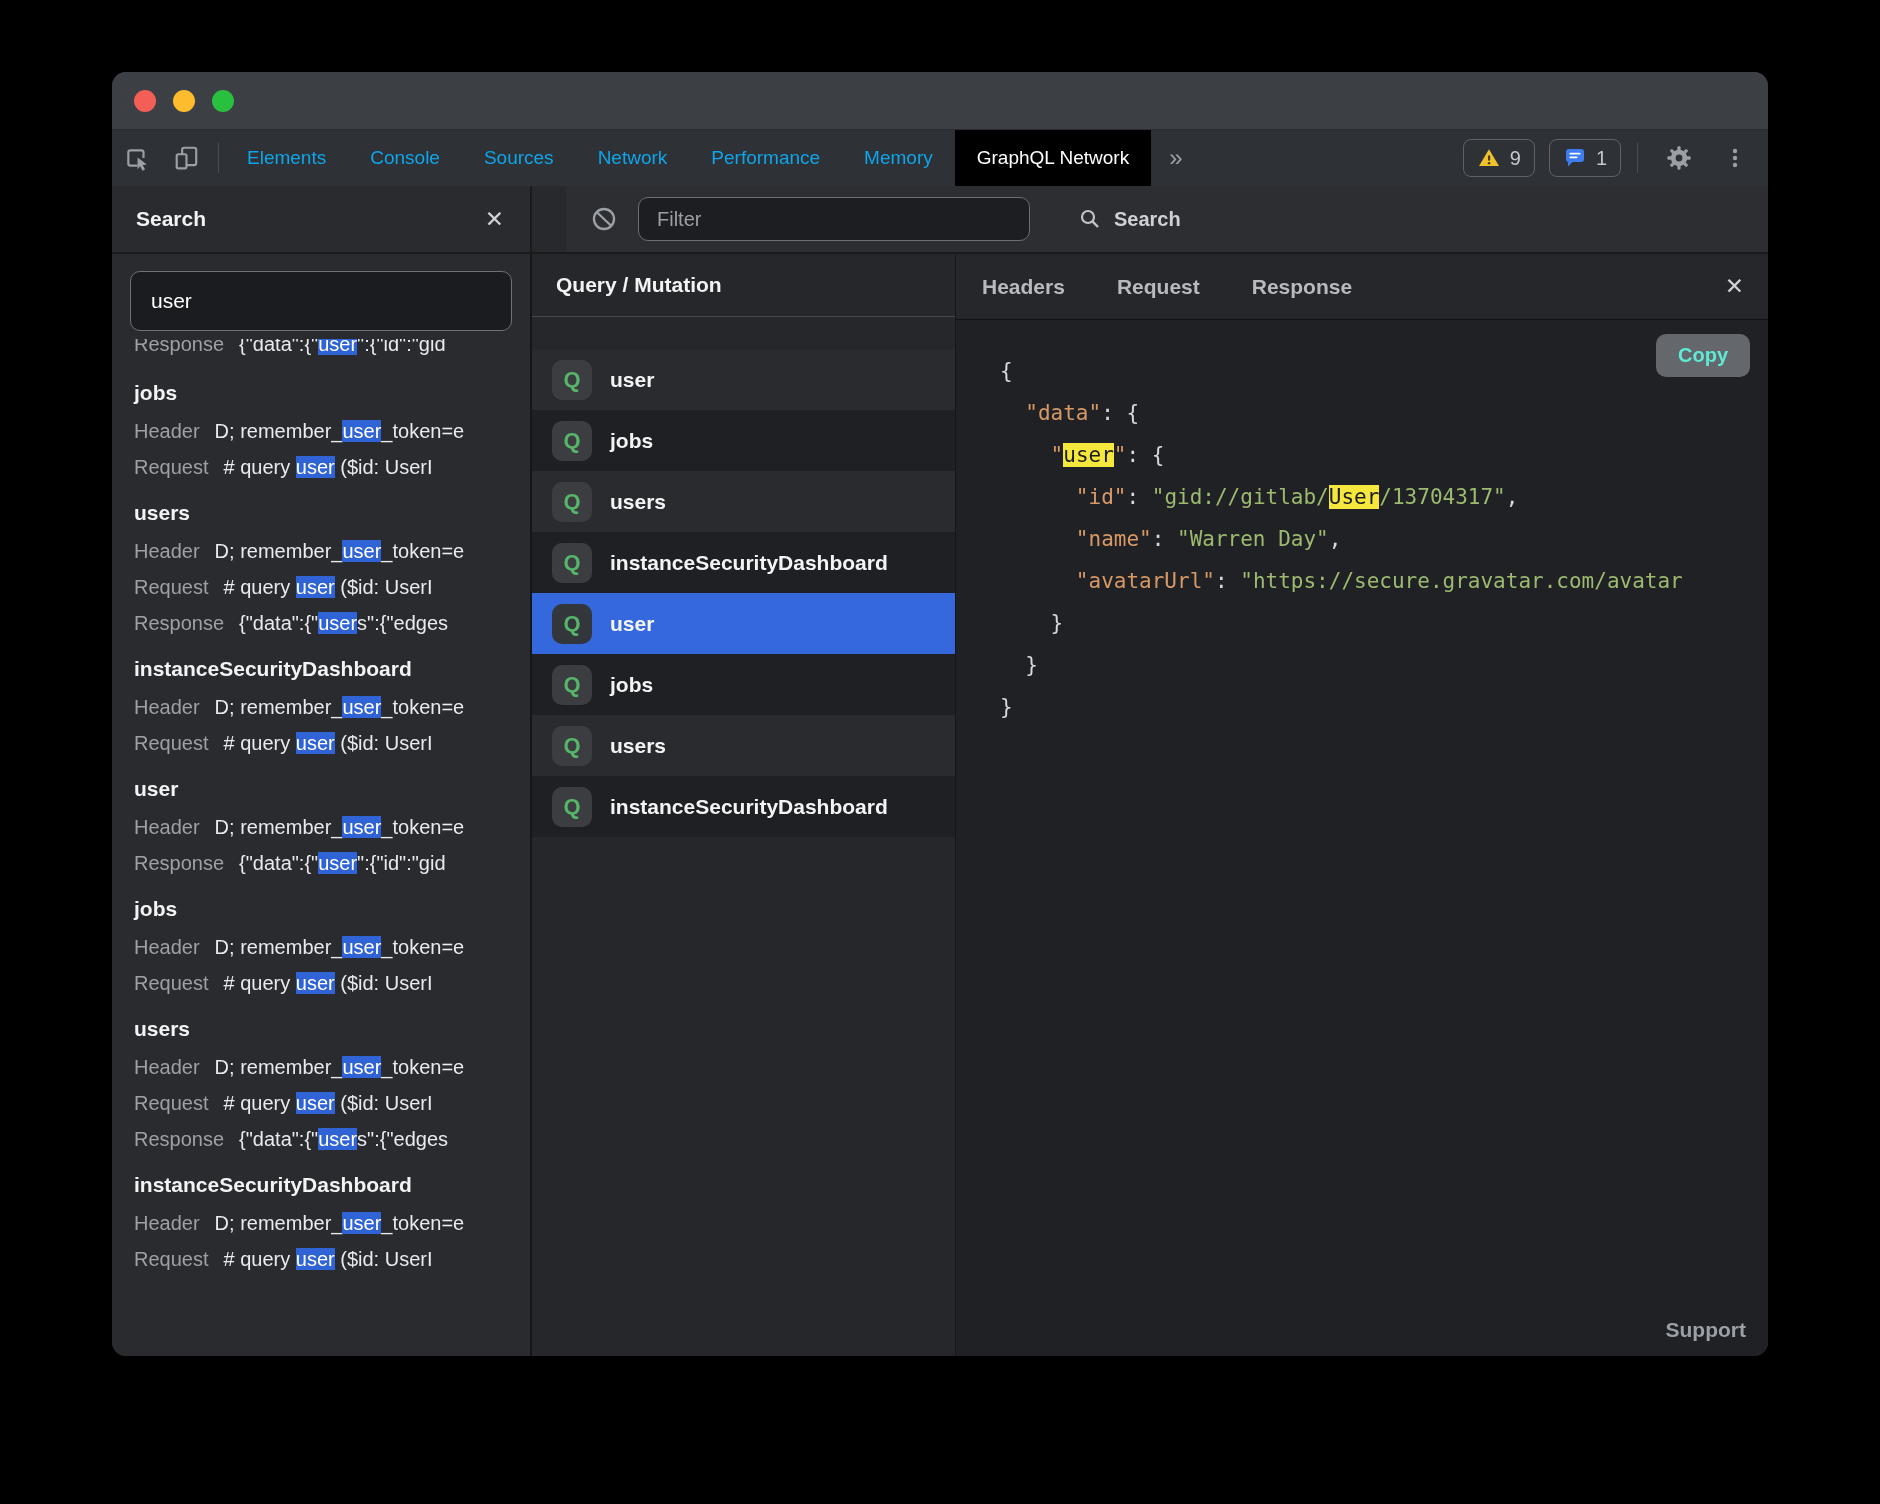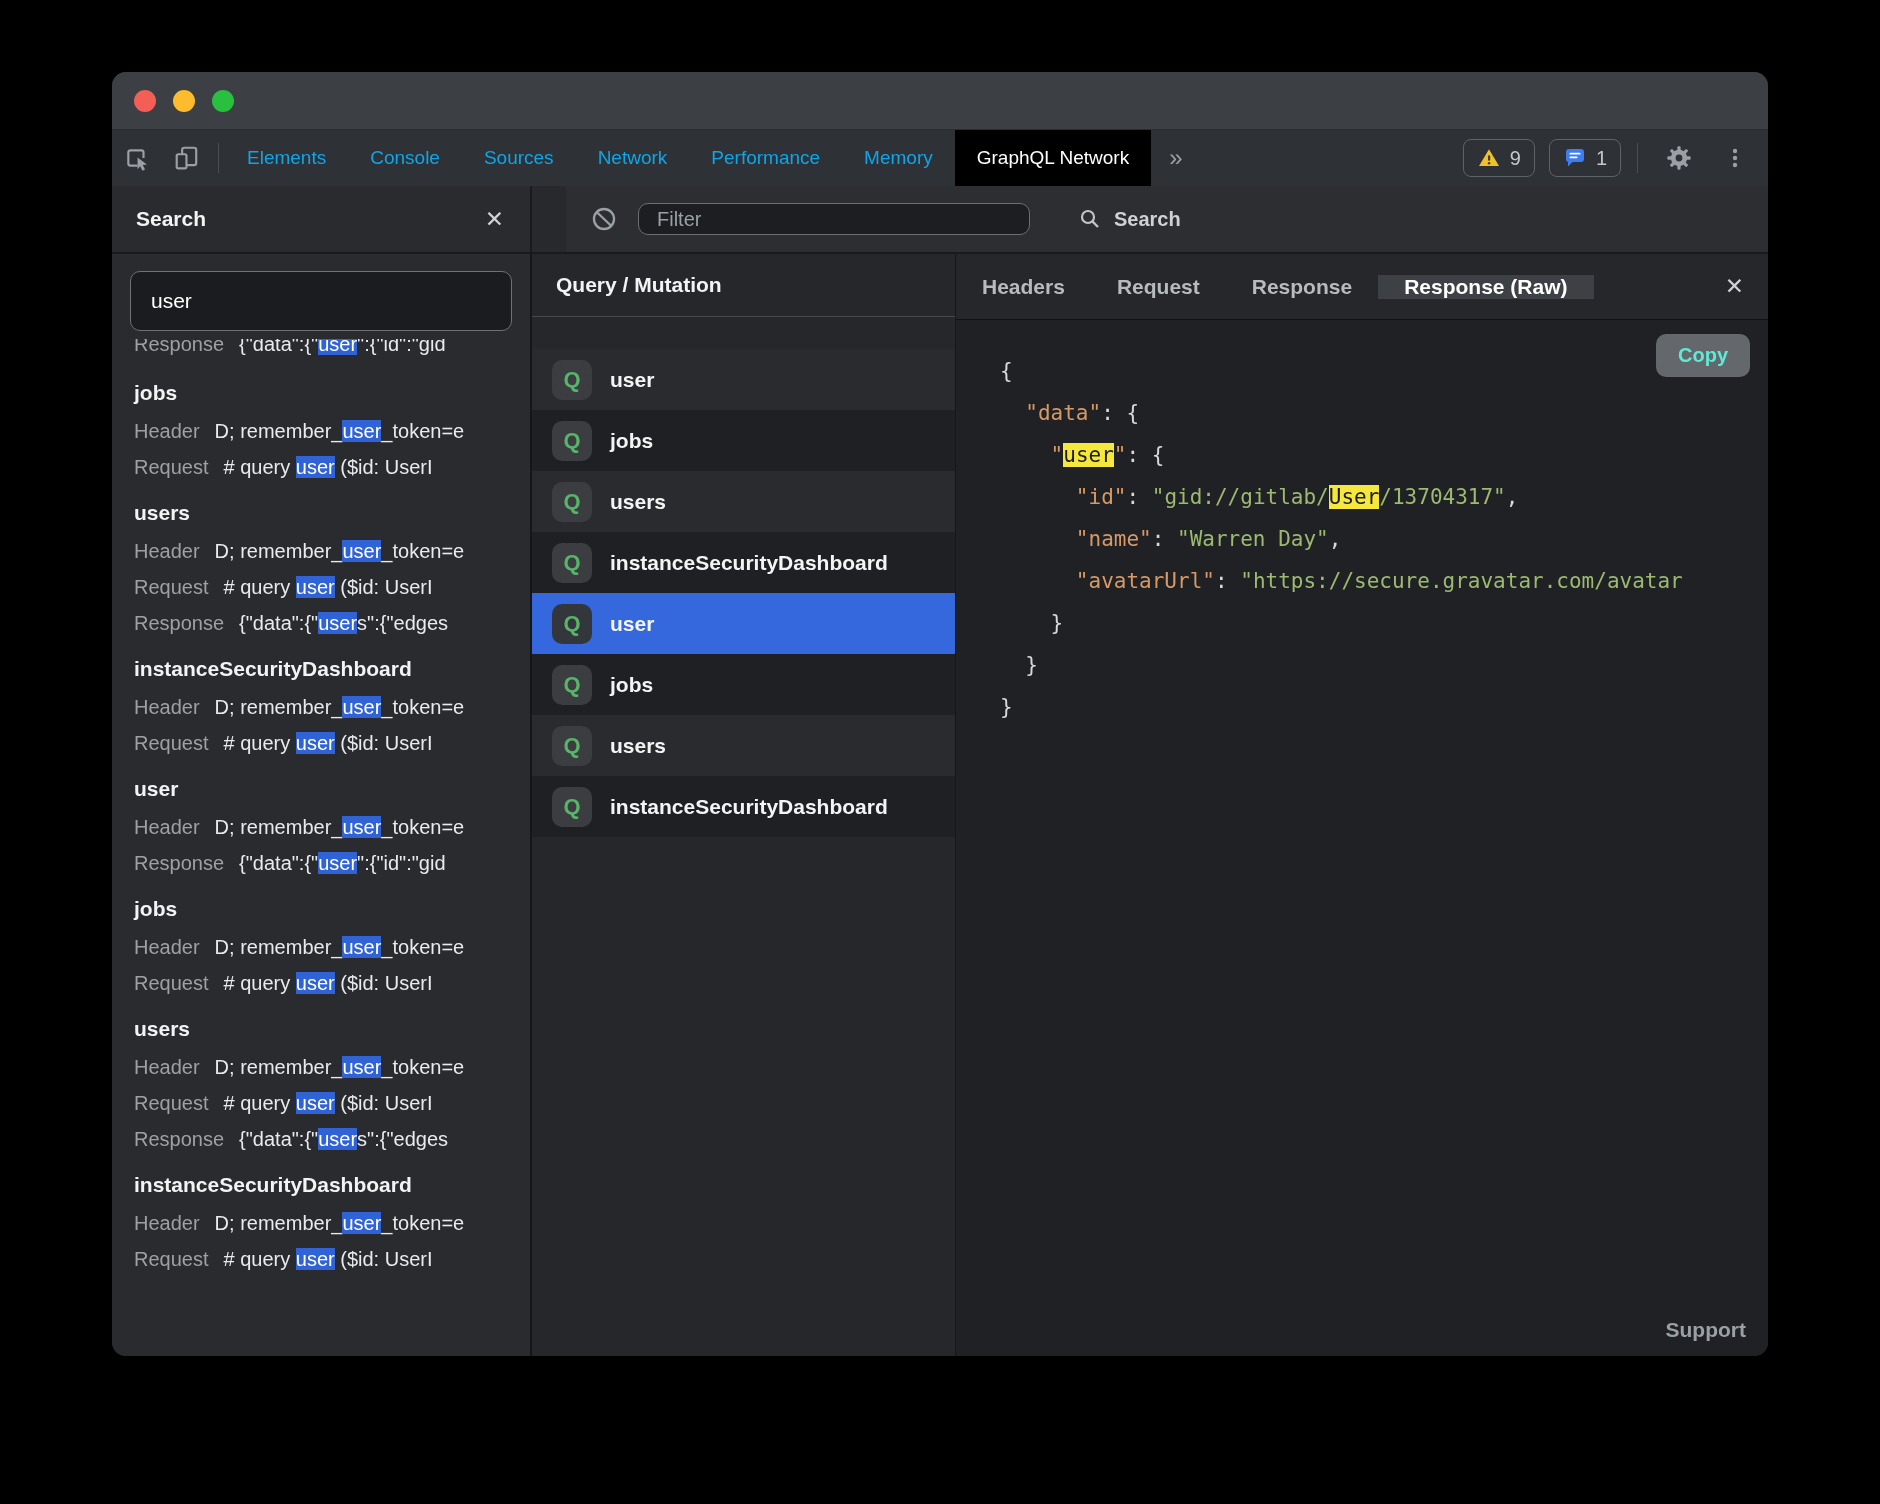--- a/index.html
+++ b/index.html
@@ -31,21 +31,21 @@
   .count-badge { display:flex; align-items:center; gap:9px; height:38px; padding:0 13px;
     border:1px solid #5f6368; border-radius:8px; color:#c3c7cc; font-size:20px; }
 
   
   .toolbar { height:68px; flex:none; display:flex; align-items:stretch; border-bottom:2px solid #191a1c;gap:34px; }
   .toolbar-left { width:420px; flex:none; background:#2a2b2e; display:flex; align-items:center;
     justify-content:space-between; padding:0 26px 0 24px; border-right:2px solid #191a1c; }
   .t-search-title { color:#f1f3f4; font-size:21px; font-weight:700; }
   .x-btn { color:#cfd2d6; font-size:23px; line-height:1; }
   .toolbar-right { flex:1; background:#2d2e32; display:flex; align-items:center; padding-left:24px; }
-  .filter-input { width:392px; height:32px; margin-left:20px; background:#1d1e21;
+  .filter-input { width:392px; height:44px; margin-left:20px; background:#1d1e21;
     border:1px solid #6b6f74; border-radius:10px; color:#84cc16; font-size:20px;
     padding:0 18px; outline:none; font-family:"Liberation Sans", sans-serif; }
   .filter-input::placeholder { color:#9aa0a6; }
   .cb { display:flex; align-items:center; gap:13px; margin-left:44px; }
   .cbbox { width:24px; height:24px; border:2px solid #9aa0a6; border-radius:6px; background:transparent; }
   .cblabel { color:#ced2d6; font-size:20px; font-weight:700; }
   .search-group { display:flex; align-items:center; gap:12px; margin-left:48px; }
   .search-group .cblabel { font-weight:700; }
 
   
@@ -282,21 +282,20 @@
             </div>
           </div>
       </div>
 
       <div class="right-panel">
         <div class="rtabbar">
           <div class="rtab-list" id="rTabs">
               <div class="rtab">Headers</div>
               <div class="rtab">Request</div>
               <div class="rtab">Response</div>
-              <div class="rtab rsel">Response (Raw)</div>
             </div>
           <div class="rclose">✕</div>
         </div>
         <div class="json-area">
           <button class="copy-btn">Copy</button>
           <div class="json" id="jsonPre"><div class="jline"><span class="jp">{</span></div><div class="jline"><span class="jp">  </span><span class="jk">"data"</span><span class="jp">: {</span></div><div class="jline"><span class="jp">    </span><span class="jk">"</span><span class="jh">user</span><span class="jk">"</span><span class="jp">: {</span></div><div class="jline"><span class="jp">      </span><span class="jk">"id"</span><span class="jp">: </span><span class="js">"gid://gitlab/</span><span class="jh">User</span><span class="js">/13704317"</span><span class="jp">,</span></div><div class="jline"><span class="jp">      </span><span class="jk">"name"</span><span class="jp">: </span><span class="js">"Warren Day"</span><span class="jp">,</span></div><div class="jline"><span class="jp">      </span><span class="jk">"avatarUrl"</span><span class="jp">: </span><span class="js">"https://secure.gravatar.com/avatar</span></div><div class="jline"><span class="jp">    }</span></div><div class="jline"><span class="jp">  }</span></div><div class="jline"><span class="jp">}</span></div></div>
           <div class="support">Support</div>
         </div>
       </div>
 

